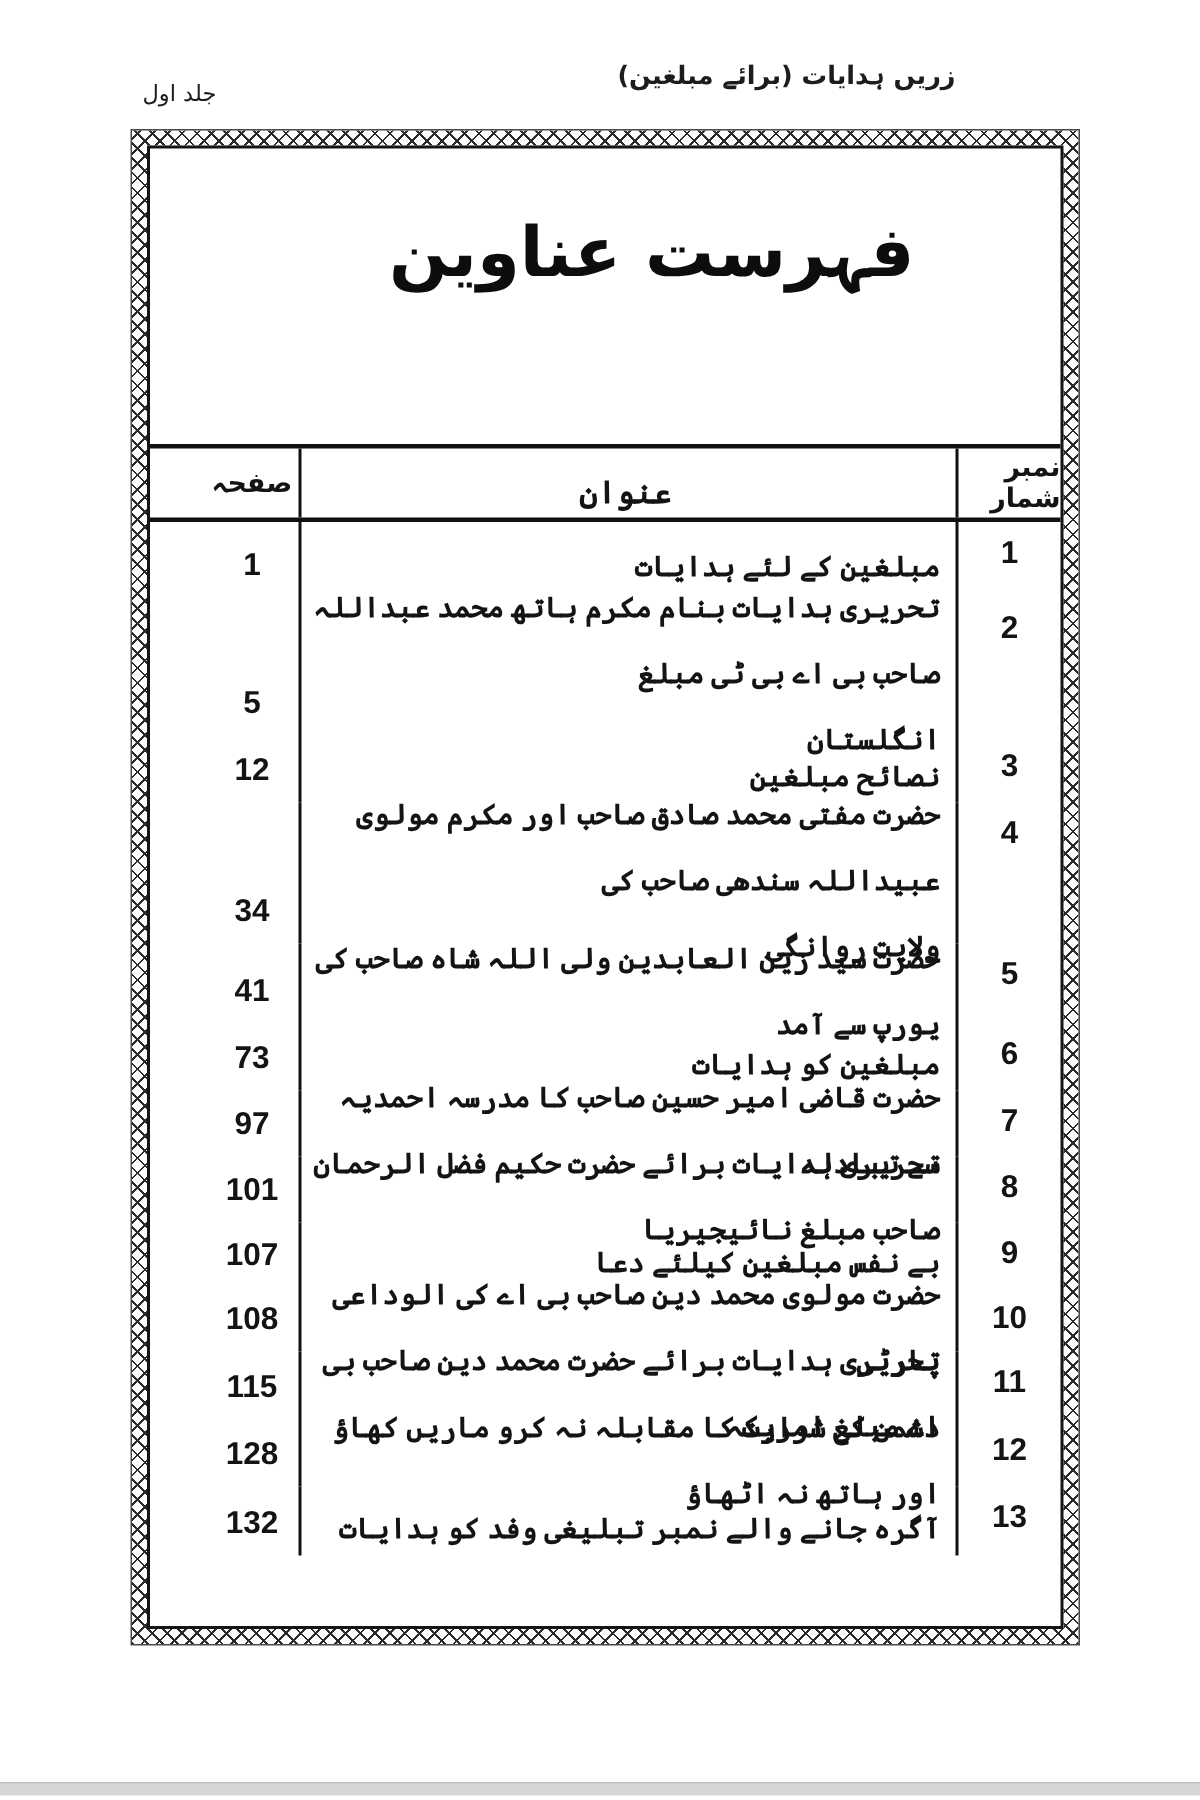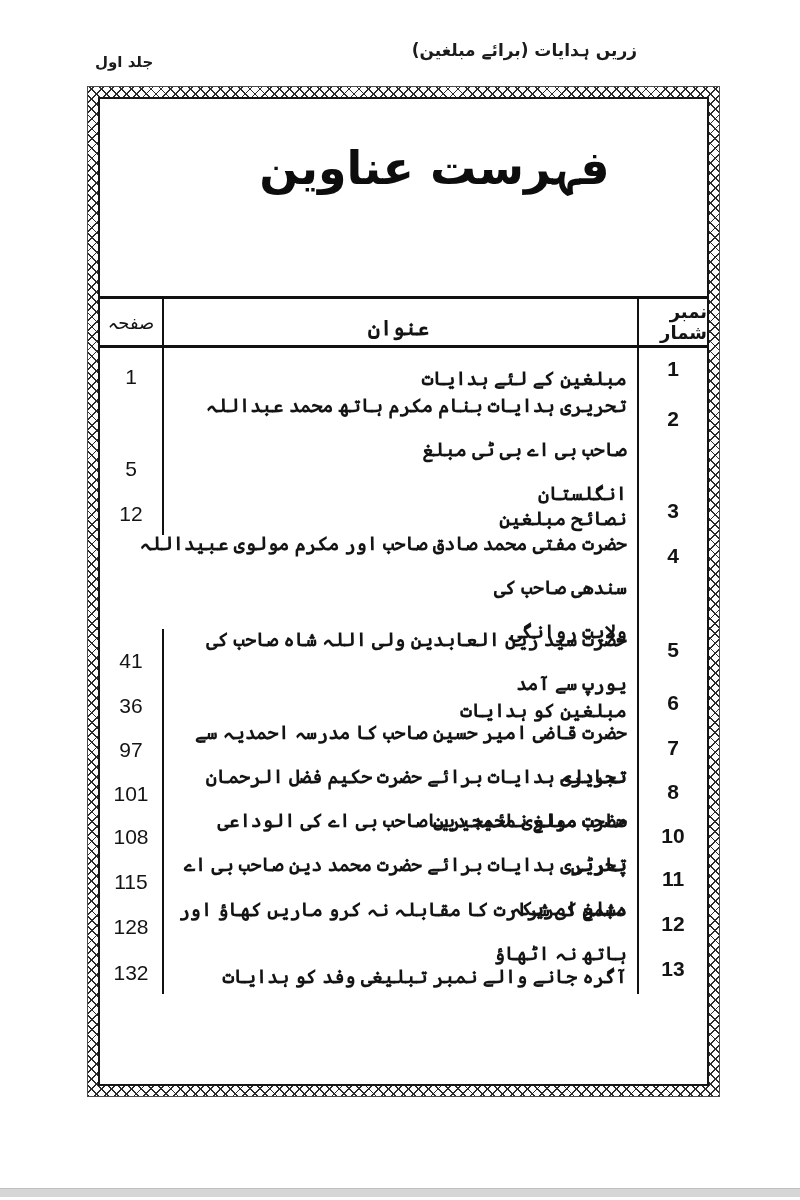--- a/index.html
+++ b/index.html
@@ -4,21 +4,21 @@
 <style>
   html,body{margin:0;padding:0;}
   body{
     width:800px;height:1200px;position:relative;background:#ffffff;
     font-family:"Liberation Sans",sans-serif;color:#141414;overflow:hidden;
   }
   .urdu{font-family:"DejaVu Sans",sans-serif;direction:rtl;unicode-bidi:embed;}
 
   
   .run-title{position:absolute;top:40px;right:163px;font-size:17px;font-weight:bold;color:#1c1c1c;}
-  .run-vol{position:absolute;top:53px;left:95px;font-size:15px;font-weight:bold;color:#1c1c1c;}
+  .run-vol{position:absolute;top:53px;left:95px;font-size:15px;font-weight:normal;color:#1c1c1c;}
 
   
   .sheet{
     position:absolute;left:87px;top:86px;width:633px;height:1011px;
     box-sizing:border-box;border:1px solid #4a4a4a;background-color:#fdfdfd;
     background-image:
       repeating-linear-gradient(45deg,#2a2a2a 0px,#2a2a2a 1.3px,transparent 1.3px,transparent 7px),
       repeating-linear-gradient(-45deg,#2a2a2a 0px,#2a2a2a 1.3px,transparent 1.3px,transparent 7px);
   }
   .sheet-inner{
@@ -36,32 +36,32 @@
   
   .toc{position:absolute;top:197px;left:0;right:0;}
   .thead{
     display:flex;height:46px;
     border-top:3px solid #111;border-bottom:3px solid #111;
   }
   .trow{display:flex;}
   .c-page{
     width:64px;flex:0 0 64px;border-right:2px solid #111;box-sizing:border-box;
     display:flex;justify-content:center;align-items:flex-end;
-    font-size:21px;font-weight:normal;line-height:42px;
+    font-size:21px;font-weight:bold;line-height:42px;margin-left:37px;
   }
   .c-serial{
     width:70px;flex:0 0 70px;border-left:2px solid #111;box-sizing:border-box;
     display:flex;justify-content:center;align-items:flex-start;
     font-size:21px;font-weight:bold;line-height:42px;
   }
   .c-title{
     flex:1;display:flex;align-items:center;justify-content:flex-start;
     padding:12px 10px 0 6px;box-sizing:border-box;
     font-size:19px;font-weight:bold;line-height:44px;white-space:pre-line;
-    direction:rtl;text-align:right;font-family:Liberation Sans, sans-serif;
+    direction:rtl;text-align:right;font-family:Liberation Serif, serif;
   }
   .thead .c-page,.thead .c-serial{
     align-items:center;font-family:"DejaVu Sans",sans-serif;
     font-size:18px;line-height:normal;direction:rtl;
   }
   .thead .c-title{justify-content:center;text-align:center;font-size:21px;line-height:normal;}
 
   
   .h1{height:50px}.h2{height:92px}.h3{height:45px}.h4{height:94px}
   .h5{height:53px}.h6{height:45px}.h7{height:44px}.h8{height:44px}
@@ -102,43 +102,49 @@
         <div class="c-title">تحریری ہدایات بنام مکرم ہاتھ محمد عبداللہ صاحب بی اے بی ٹی مبلغ
 انگلستان</div>
         <div class="c-serial">2</div>
       </div>
       <div class="trow h3">
         <div class="c-page">12</div>
         <div class="c-title">نصائح مبلغین</div>
         <div class="c-serial">3</div>
       </div>
       <div class="trow h4">
+        <div class="c-page">34</div>
         <div class="c-title">حضرت مفتی محمد صادق صاحب اور مکرم مولوی عبیداللہ سندھی صاحب کی
 ولایت روانگی</div>
         <div class="c-serial">4</div>
       </div>
       <div class="trow h5">
         <div class="c-page">41</div>
         <div class="c-title">حضرت سید زین العابدین ولی اللہ شاہ صاحب کی یورپ سے آمد</div>
         <div class="c-serial">5</div>
       </div>
       <div class="trow h6">
-        <div class="c-page">36</div>
+        <div class="c-page">73</div>
         <div class="c-title">مبلغین کو ہدایات</div>
         <div class="c-serial">6</div>
       </div>
       <div class="trow h7">
         <div class="c-page">97</div>
         <div class="c-title">حضرت قاضی امیر حسین صاحب کا مدرسہ احمدیہ سے تبادلہ</div>
         <div class="c-serial">7</div>
       </div>
       <div class="trow h8">
         <div class="c-page">101</div>
         <div class="c-title">تحریری ہدایات برائے حضرت حکیم فضل الرحمان صاحب مبلغ نائیجیریا</div>
         <div class="c-serial">8</div>
+      </div>
+      <div class="trow h9">
+        <div class="c-page">107</div>
+        <div class="c-title">بے نفس مبلغین کیلئے دعا</div>
+        <div class="c-serial">9</div>
       </div>
       <div class="trow h10">
         <div class="c-page">108</div>
         <div class="c-title">حضرت مولوی محمد دین صاحب بی اے کی الوداعی پارٹی</div>
         <div class="c-serial">10</div>
       </div>
       <div class="trow h11">
         <div class="c-page">115</div>
         <div class="c-title">تحریری ہدایات برائے حضرت محمد دین صاحب بی اے مبلغ امریکہ</div>
         <div class="c-serial">11</div>

